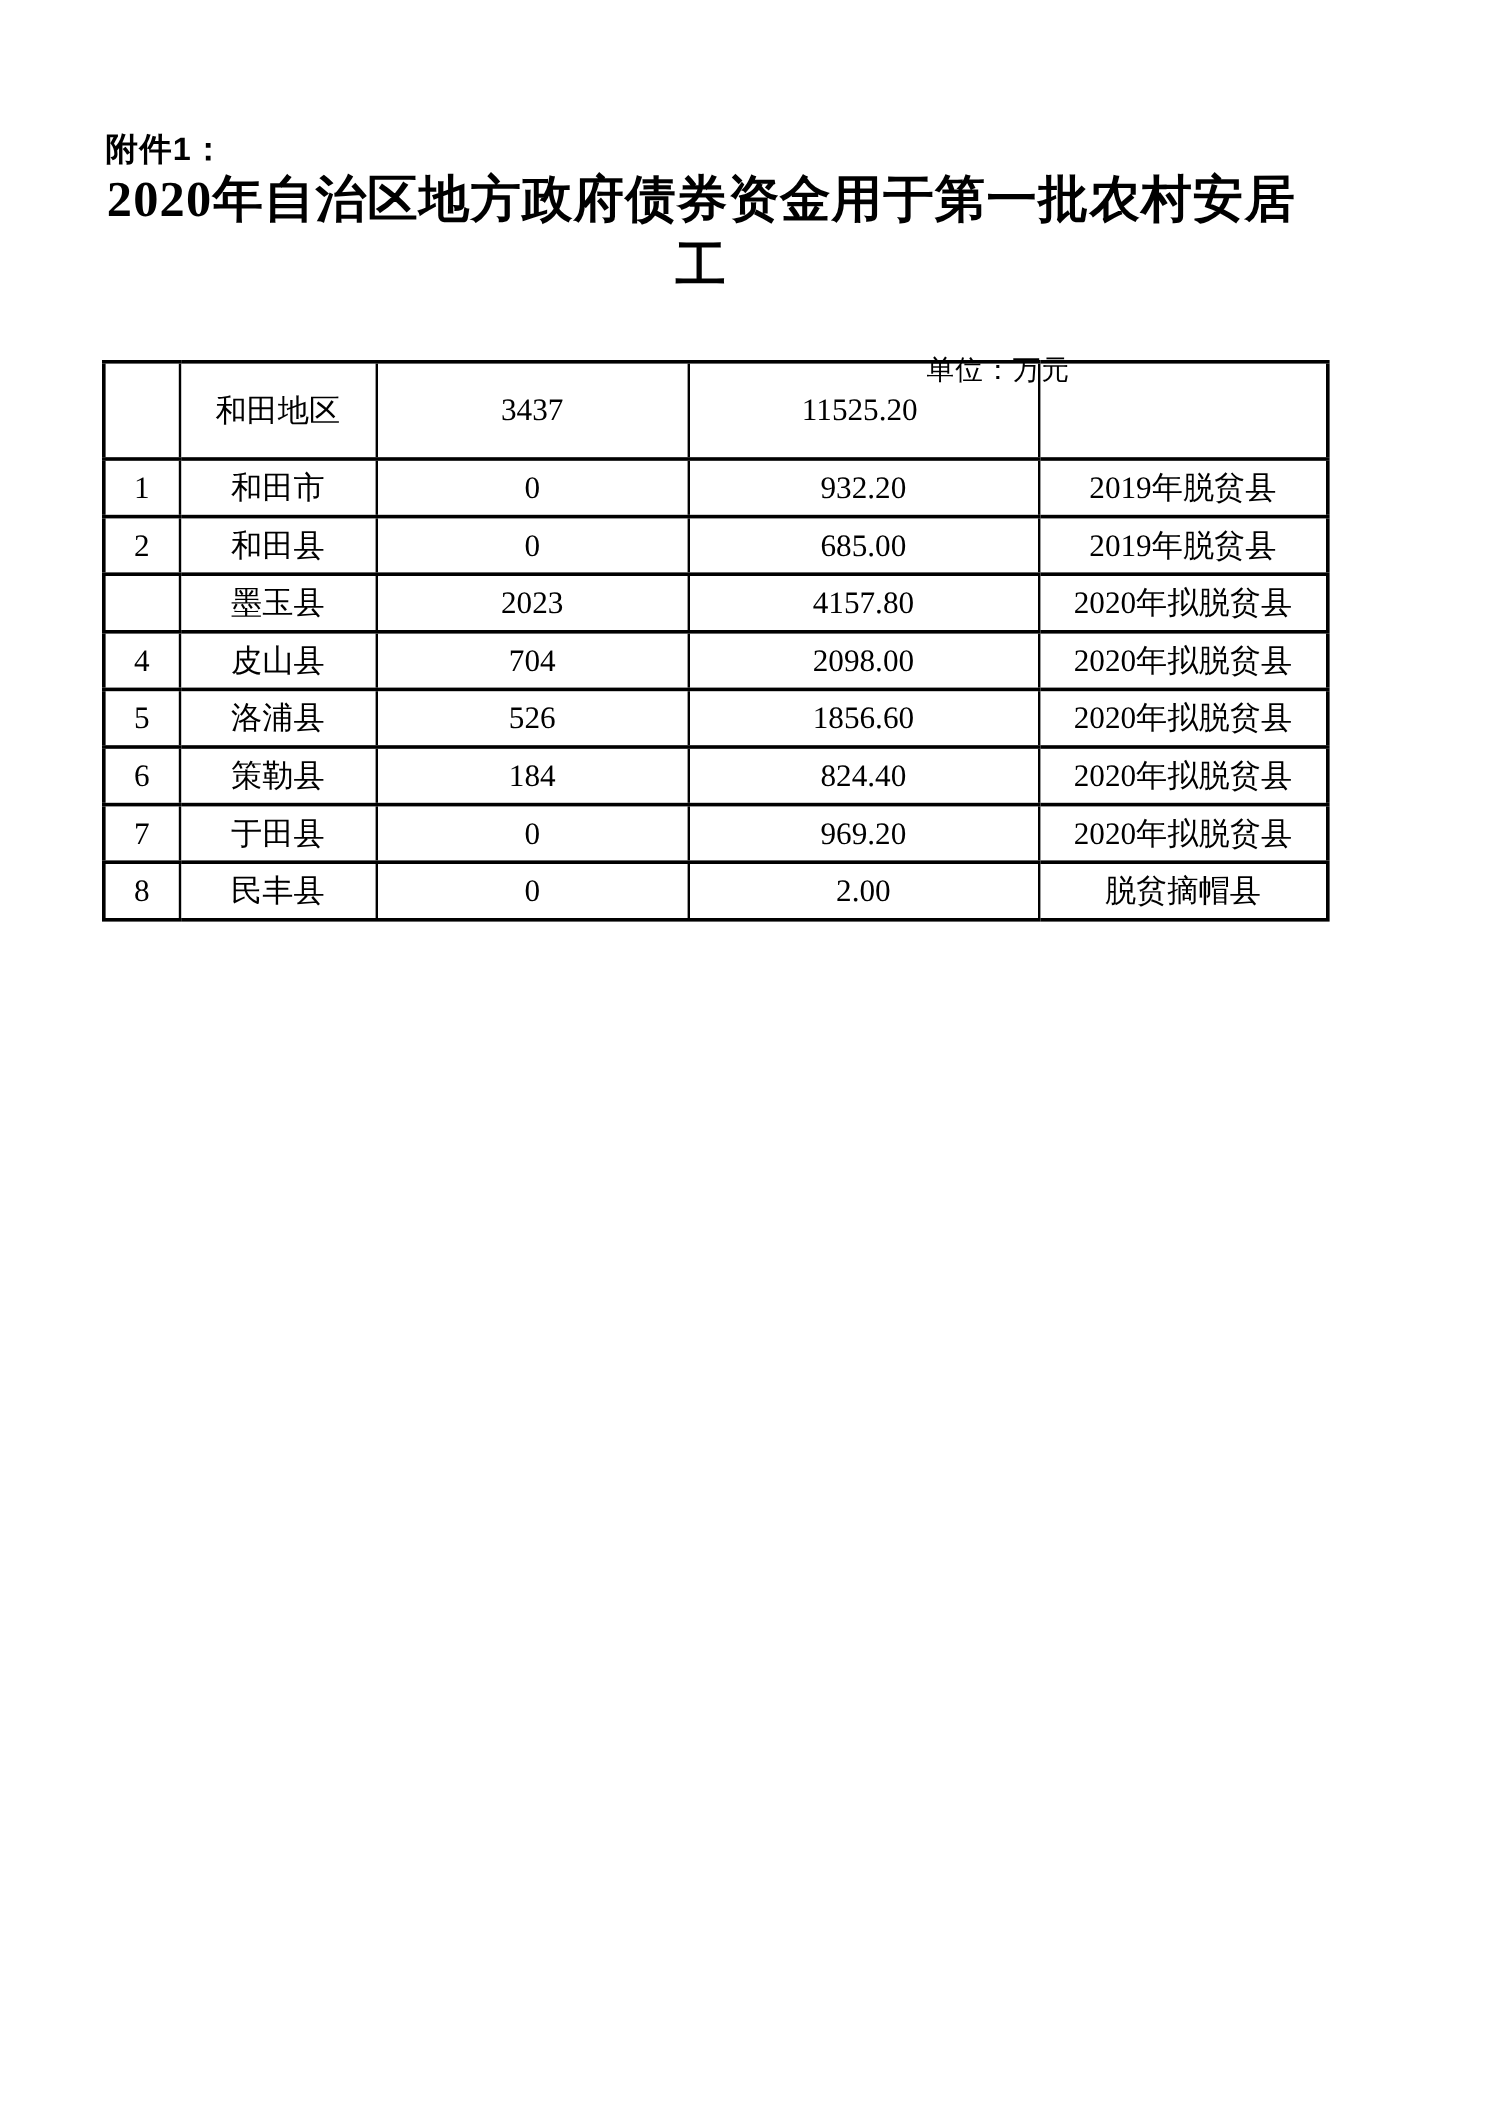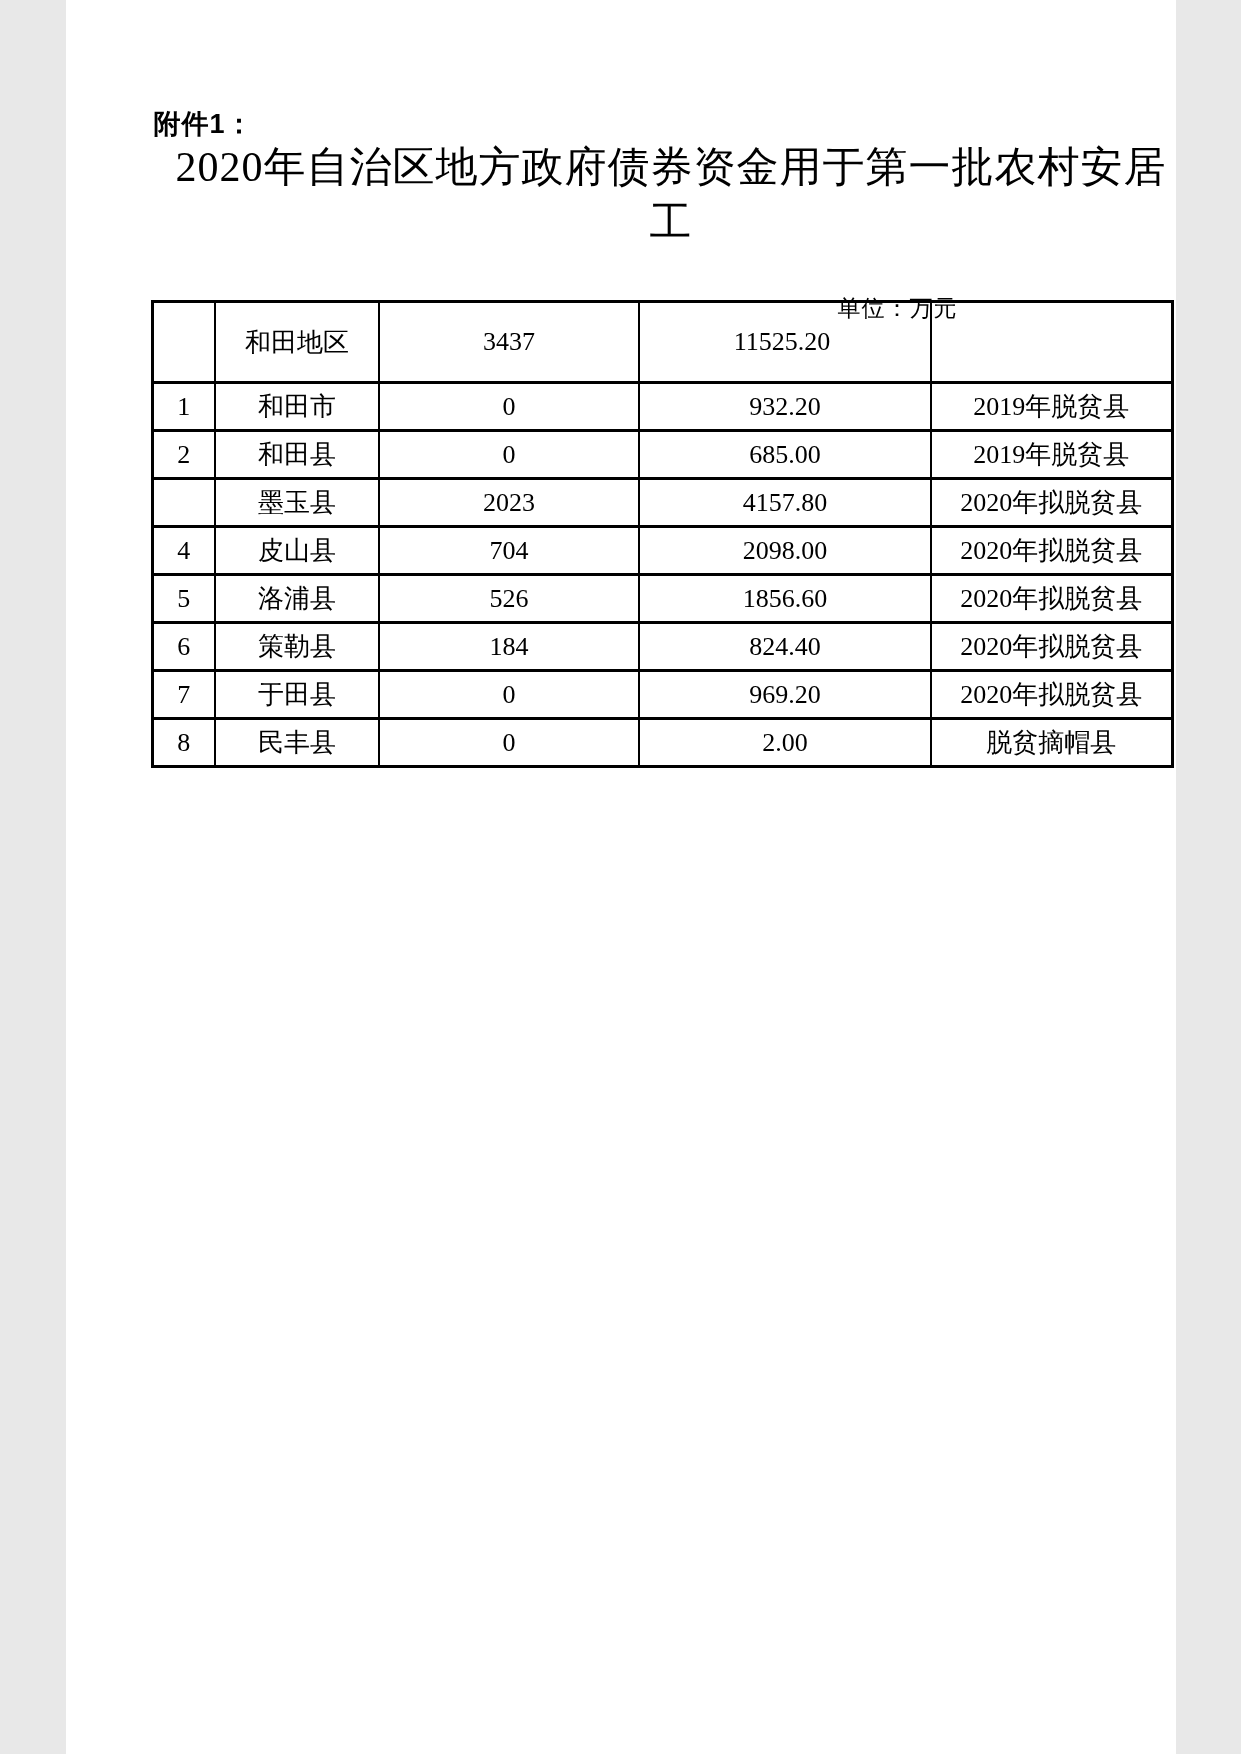--- a/index.html
+++ b/index.html
@@ -1,42 +1,42 @@
 <!DOCTYPE html>
 <html><head>
 <meta charset="utf-8">
 <style>
   html, body { margin: 0; padding: 0; background: #e8e8e8; }
   .page {
     position: relative;
-    width: 1110px;
+    width: 1241px;
     height: 1754px;
     margin: 0 auto;
     background: #ffffff;
     color: #000000;
     font-family: "Liberation Serif", "DejaVu Serif", serif;
     overflow: hidden;
   }
   .attachment {
     position: absolute;
     left: 88px;
     top: 106px;
     font-family: "Liberation Sans", "DejaVu Sans", sans-serif;
     font-weight: bold;
     font-size: 27px;
     letter-spacing: 1px;
   }
   .title {
     position: absolute;
-    left: 95px;
+    left: 74px;
     top: 140px;
     width: 1021px;
     text-align: center;
     font-size: 42px;
-    font-weight: normal;
+    font-weight: bold;
     line-height: 55px;
     letter-spacing: 1px;
   }
   .unit {
     position: absolute;
     left: 772px;
     top: 261px;
     font-size: 23px;
     letter-spacing: 1px;
     margin-top: 32px;

